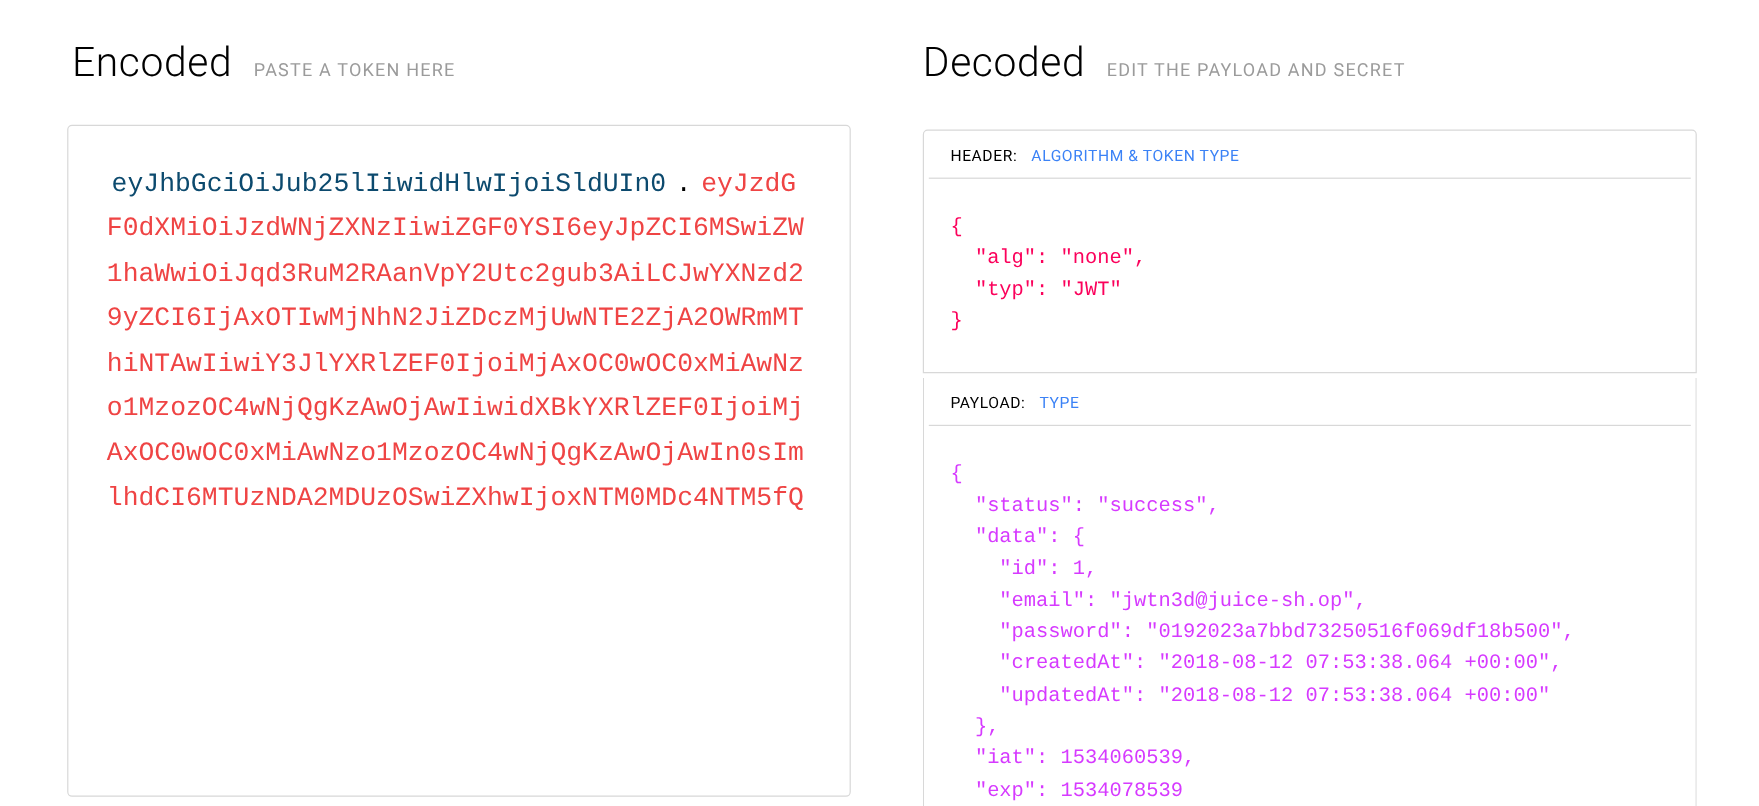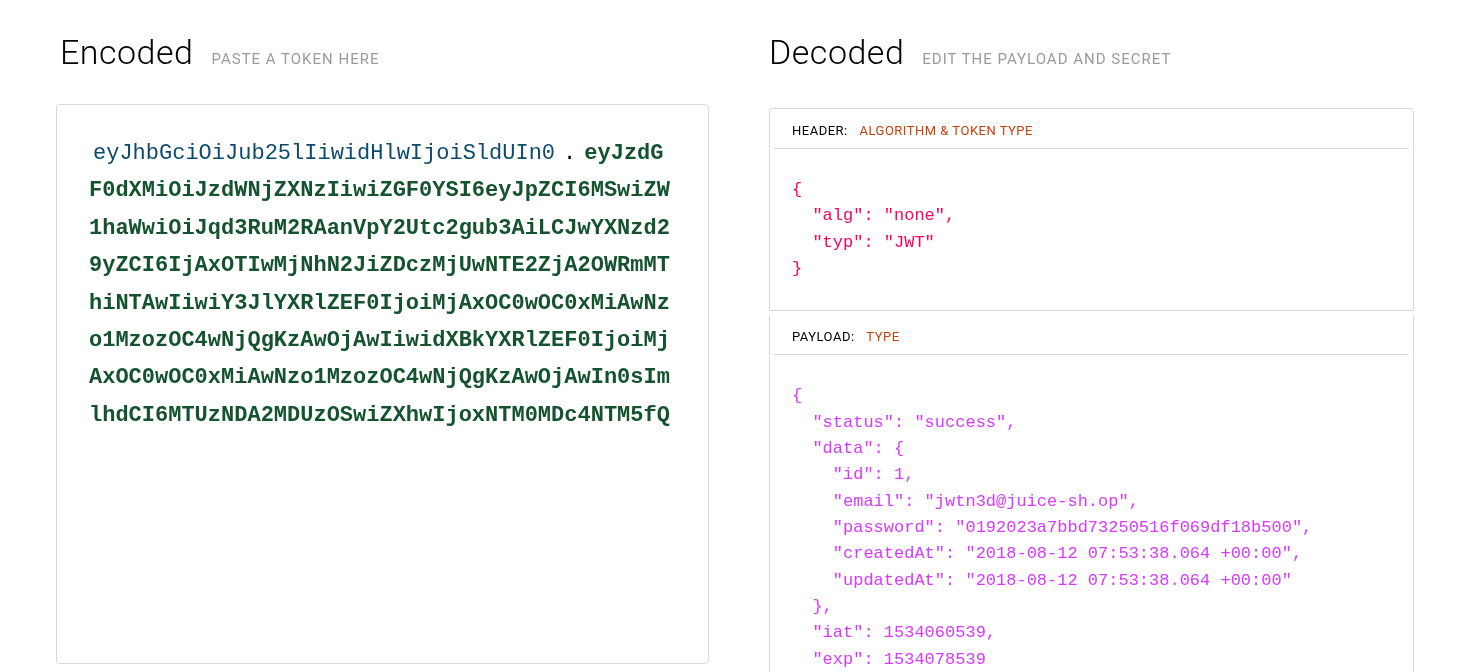--- a/index.html
+++ b/index.html
@@ -54,40 +54,39 @@
       min-height: 560px;
       outline: none;
     }
     .token-header {
       color: #0c4a6e;
     }
     .token-dot {
       color: #000000;
     }
     .token-payload {
-      color: #14532d;
-      font-weight: bold;
+      color: #ef4444;
     }
     .decoded-section {
       border: 1px solid #d8d8d8;
       border-radius: 4px;
       overflow: hidden;
     }
     .section-label-bar {
       padding: 10px 14px;
       border-bottom: 1px solid #d8d8d8;
       font-size: 13px;
       letter-spacing: 0.5px;
       background: #ffffff;
     }
     .section-label-primary {
       color: #000000;
     }
     .section-label-secondary {
-      color: #c2410c;
+      color: #3b82f6;
     }
     .code-block {
       padding: 24px 18px;
       font-family: "Courier New", Courier, monospace;
       font-size: 17px;
       line-height: 1.55;
       white-space: pre;
       outline: none;
       overflow-x: auto;
     }

